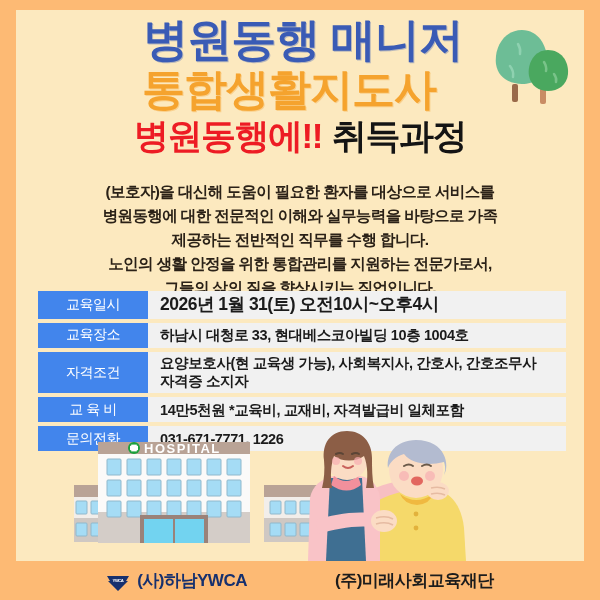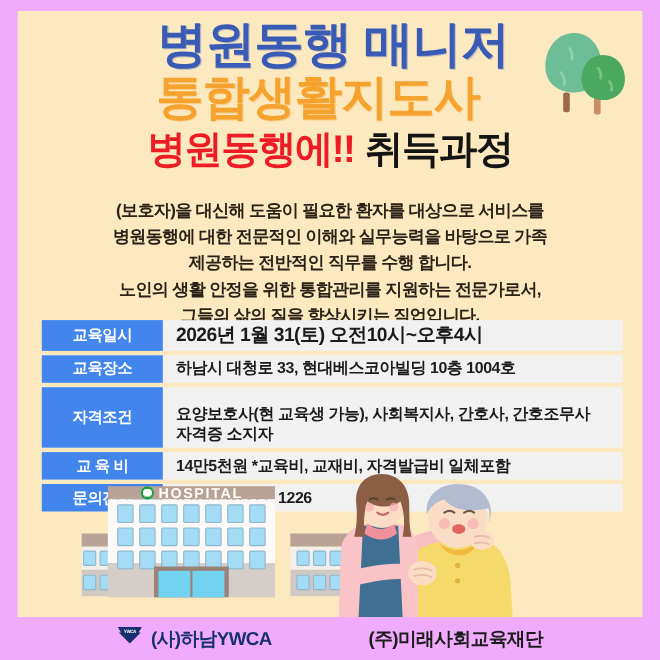--- a/index.html
+++ b/index.html
@@ -8,21 +8,21 @@
     background: #ffffff;
   }
   body {
     font-family: "Liberation Sans", "DejaVu Sans", sans-serif;
   }
 
   .poster {
     position: relative;
     width: 600px;
     height: 600px;
-    background: #f0abfc;
+    background: #fdba74;
     overflow: hidden;
     box-sizing: border-box;
   }
 
   
   .panel {
     position: absolute;
     left: 16px;
     top: 10px;
     width: 568px;
@@ -107,21 +107,21 @@
     align-items: stretch;
     margin-bottom: 4px;
     background: #f1f1f1;
     min-height: 25px;
   }
   .info-label {
     flex: 0 0 110px;
     background: #4285ec;
     color: #ffffff;
     font-size: 14px;
-    font-weight: 700;
+    font-weight: 400;
     letter-spacing: -0.5px;
     display: flex;
     align-items: center;
     justify-content: center;
     text-align: center;
     padding: 3px 0;
   }
   .info-value {
     flex: 1 1 auto;
     display: flex;
@@ -133,21 +133,21 @@
     letter-spacing: -0.4px;
     line-height: 1.25;
   }
   .info-row.big .info-value {
     font-size: 17.5px;
     font-weight: 600;
     letter-spacing: -0.5px;
   }
   .info-row.two-line .info-value {
     align-items: flex-start;
-    padding-top: 16px;
+    padding-top: 2px;
   }
   .info-value .sub { display: block; }
 
   
   .illus {
     position: absolute;
     left: 0;
     top: 418px;
     width: 500px;
     height: 133px;
@@ -175,21 +175,21 @@
     width: 600px;
     height: 39px;
     display: flex;
     align-items: center;
     justify-content: center;
     gap: 88px;
     z-index: 6;
   }
   .footer-item {
     display: flex;
-    align-items: flex-start;
+    align-items: flex-end;
     gap: 7px;
     font-size: 17px;
     font-weight: 800;
     color: #16306e;
     letter-spacing: -0.5px;
     white-space: nowrap;
   }
   .footer-item.plain {
     font-weight: 600;
     color: #1c1c1c;

